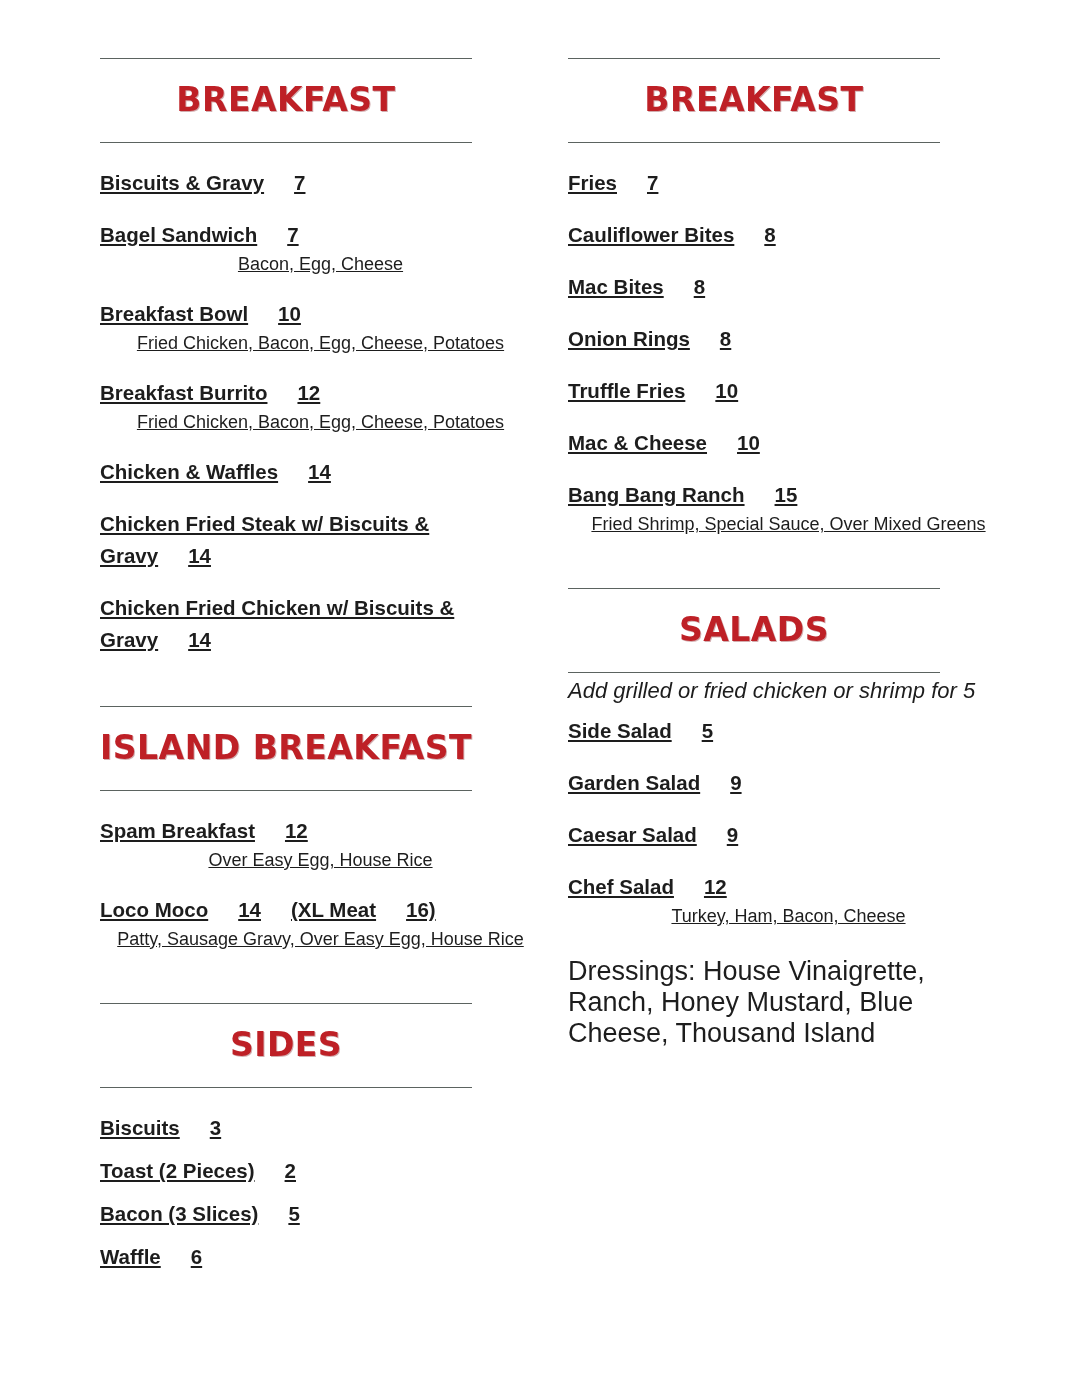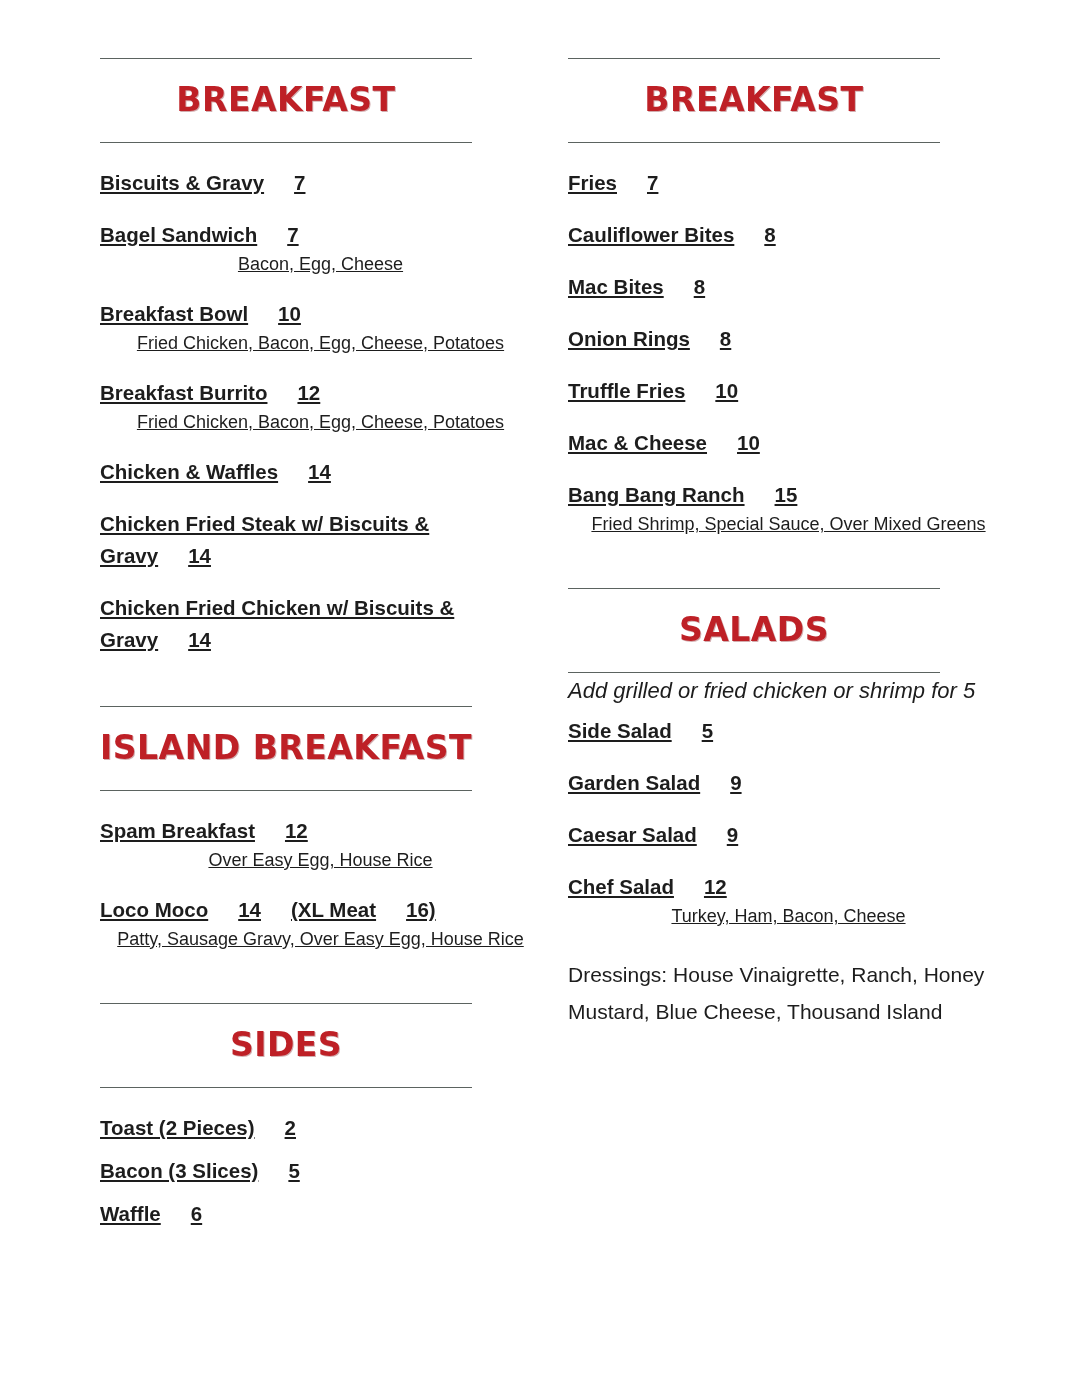--- a/index.html
+++ b/index.html
@@ -69,22 +69,22 @@
 
   .desc {
     font-weight: normal;
     font-size: 18px;
     line-height: 27px;
     text-align: center;
   }
 
   .sec-footer {
     margin-top: 26px;
-    font-size: 21px;
-    line-height: 37px;
+    font-size: 27px;
+    line-height: 31px;
     max-width: 441px;
   }
 </style>
 </head>
 <body>
 
 <div class="page">
   <div class="column">
       <section class="section">
         <div class="sec-header">
@@ -137,20 +137,23 @@
         </div>
       </section>
       <section class="section compact">
         <div class="sec-header">
           <hr class="rule">
           <h2 class="sec-title">SIDES</h2>
           <hr class="rule">
         </div>
         <div class="items">
           <div class="item">
+            <div class="item-line"><span class="name">Biscuits</span><span class="price">3</span></div>
+          </div>
+          <div class="item">
             <div class="item-line"><span class="name">Toast (2 Pieces)</span><span class="price">2</span></div>
           </div>
           <div class="item">
             <div class="item-line"><span class="name">Bacon (3 Slices)</span><span class="price">5</span></div>
           </div>
           <div class="item">
             <div class="item-line"><span class="name">Waffle</span><span class="price">6</span></div>
           </div>
         </div>
       </section>

